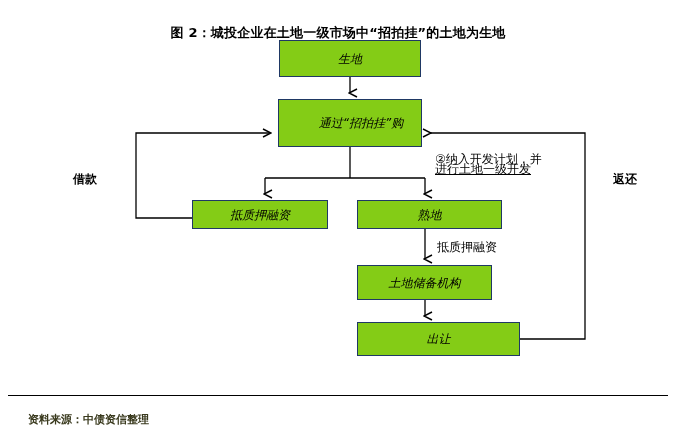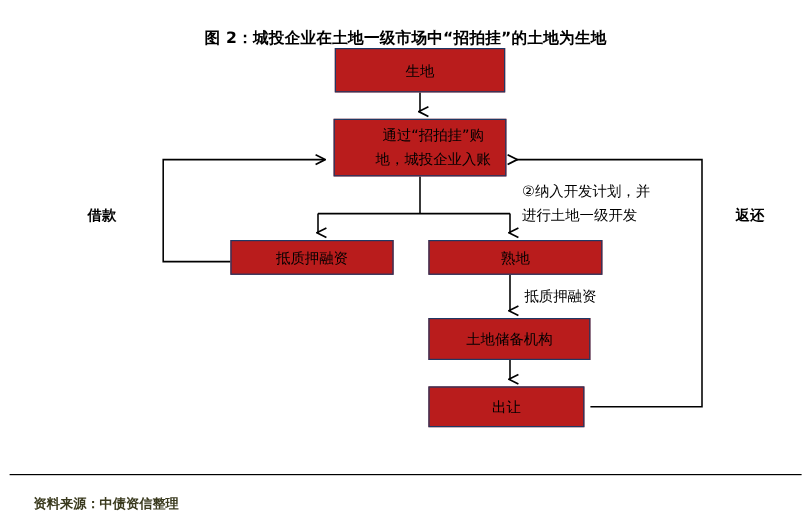--- a/index.html
+++ b/index.html
@@ -36,54 +36,55 @@
     letter-spacing: 0.2px;
     line-height: 18px;
     white-space: nowrap;
     margin-top: 16px;
   }
 
   
   .box {
     position: absolute;
     box-sizing: border-box;
-    background: #b91c1c;
+    background: #84cc16;
     border: 1px solid #1F3864;
     display: flex;
     align-items: center;
     justify-content: center;
     text-align: center;
     font-size: 12px;
     line-height: 20px;
     color: #000000;
     padding: 0 4px;
+    font-style: italic;
   }
   .box span {
     display: block;
     width: 100%;
   }
 
   #box-raw-land      { left: 279px; top: 40px;  width: 142px; height: 37px; }
   #box-purchase      { left: 278px; top: 99px;  width: 144px; height: 48px; padding-left: 26px; }
   #box-pledge        { left: 192px; top: 200px; width: 136px; height: 29px; }
   #box-ripe-land     { left: 357px; top: 200px; width: 145px; height: 29px; }
   #box-reserve-inst  { left: 357px; top: 265px; width: 135px; height: 35px; align-items: center; }
-  #box-transfer      { left: 357px; top: 322px; width: 130px; height: 34px; }
+  #box-transfer      { left: 357px; top: 322px; width: 163px; height: 34px; }
 
   
   .flow-label {
     position: absolute;
     font-size: 12px;
     line-height: 19px;
     color: #000000;
     white-space: nowrap;
   }
   #label-no-plan      { left: 164px; top: 152px; }
   #label-into-plan    { left: 435px; top: 150px; }
-  #label-into-plan2   { left: 435px; top: 170px; }
+  #label-into-plan2   { left: 435px; top: 160px; text-decoration: underline; }
   #label-gov-recover  { left: 437px; top: 238px; }
   #label-borrow       { left: 73px;  top: 170px; font-weight: bold; }
   #label-return       { left: 613px; top: 170px; font-weight: bold; }
 
   
   #connectors {
     position: absolute;
     left: 0;
     top: 0;
     width: 676px;
@@ -151,21 +152,20 @@
     </g>
   </svg>
 
   <div class="box" id="box-raw-land">
     <span>生地</span>
   </div>
 
   <div class="box" id="box-purchase">
     <span>
       <span>通过“招拍挂”购</span>
-      <span>地，城投企业入账</span>
     </span>
   </div>
 
   <div class="box" id="box-pledge">
     <span>抵质押融资</span>
   </div>
 
   <div class="box" id="box-ripe-land">
     <span>熟地</span>
   </div>

